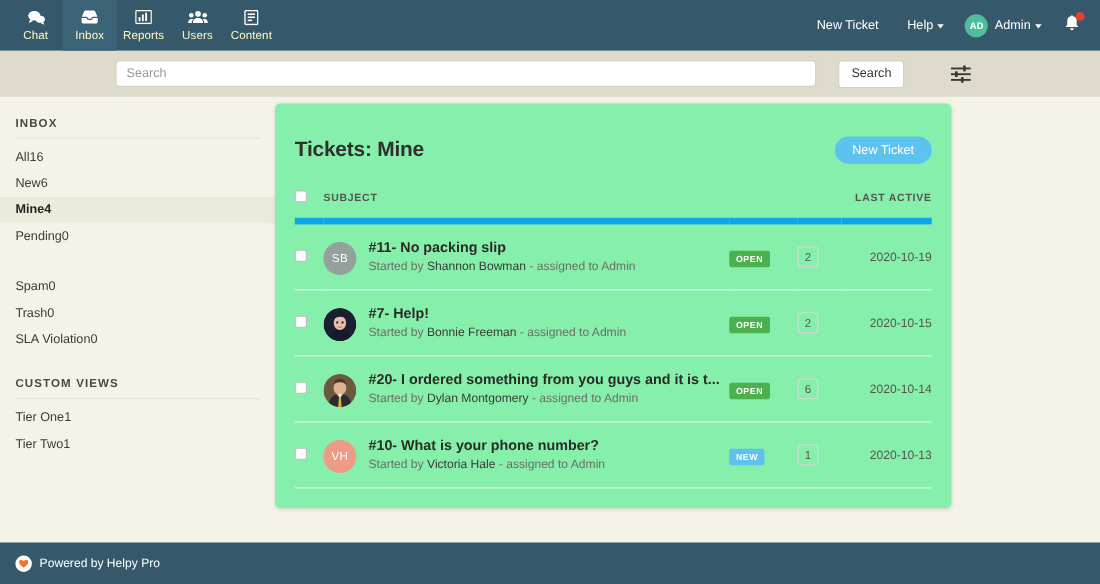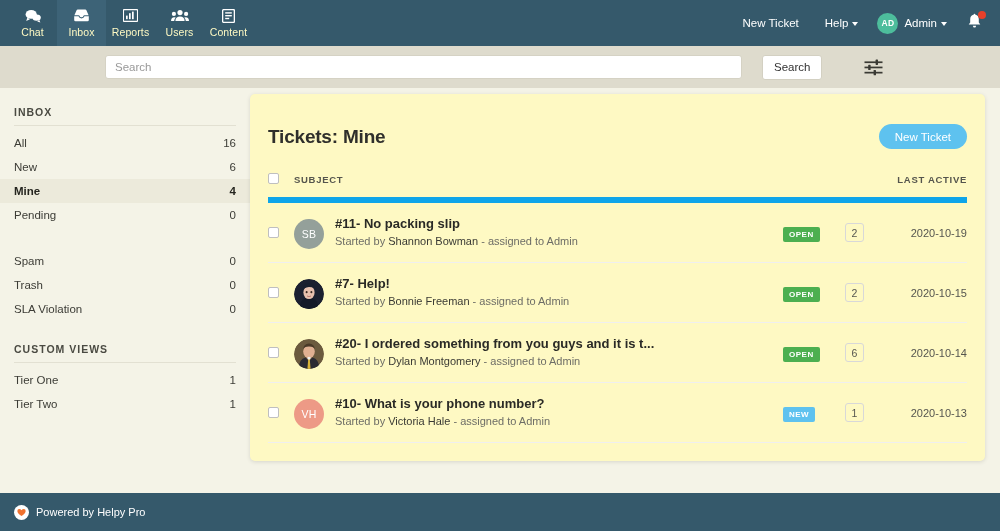--- a/index.html
+++ b/index.html
@@ -66,31 +66,31 @@
 
   
   .sidebar { width: 250px; flex: 0 0 250px; padding: 0; }
   .side-head {
     font-size: 10.5px; font-weight: bold; letter-spacing: 1px; color: #4a4a42;
     padding: 18px 14px 7px 14px;
   }
   .side-rule { height: 1px; background: #e2e0d2; margin: 0 14px; }
   .side-list { padding-top: 5px; }
   .side-row {
-    display: flex; align-items: center; justify-content: space-between;
+    display: flex; align-items: center; 
     padding: 4px 14px; font-size: 11.5px; color: #3c3c36; cursor: pointer; line-height: 16px;
   }
   .side-row.active { background: #eceadb; font-weight: bold; color: #25251f; }
   .side-gap { height: 22px; }
 
   
   .main-area { flex: 1 1 auto; padding: 6px 15px 0 0; min-width: 0; }
   .card {
-    background: #fef9c3; border-radius: 5px; box-shadow: 0 1px 4px rgba(0,0,0,.12);
-    padding: 0 18px; width: 735px;
+    background: #86efac; border-radius: 5px; box-shadow: 0 1px 4px rgba(0,0,0,.12);
+    padding: 0 18px; width: 615px;
   }
   .card-head { display: flex; align-items: center; padding: 30px 0 10px 0; }
   .card-title { font-size: 19px; font-weight: bold; color: #2f2f2b; letter-spacing: -.2px; }
   .new-ticket-btn {
     margin-left: auto; background: #5ec2ef; color: #ffffff; border: none;
     border-radius: 14px; height: 25px; padding: 0 16px; font-size: 11.5px;
     cursor: pointer; font-family: "Liberation Sans", sans-serif;
   }
   .tbl { width: 100%; border-collapse: collapse; }
   .thead-row th {

